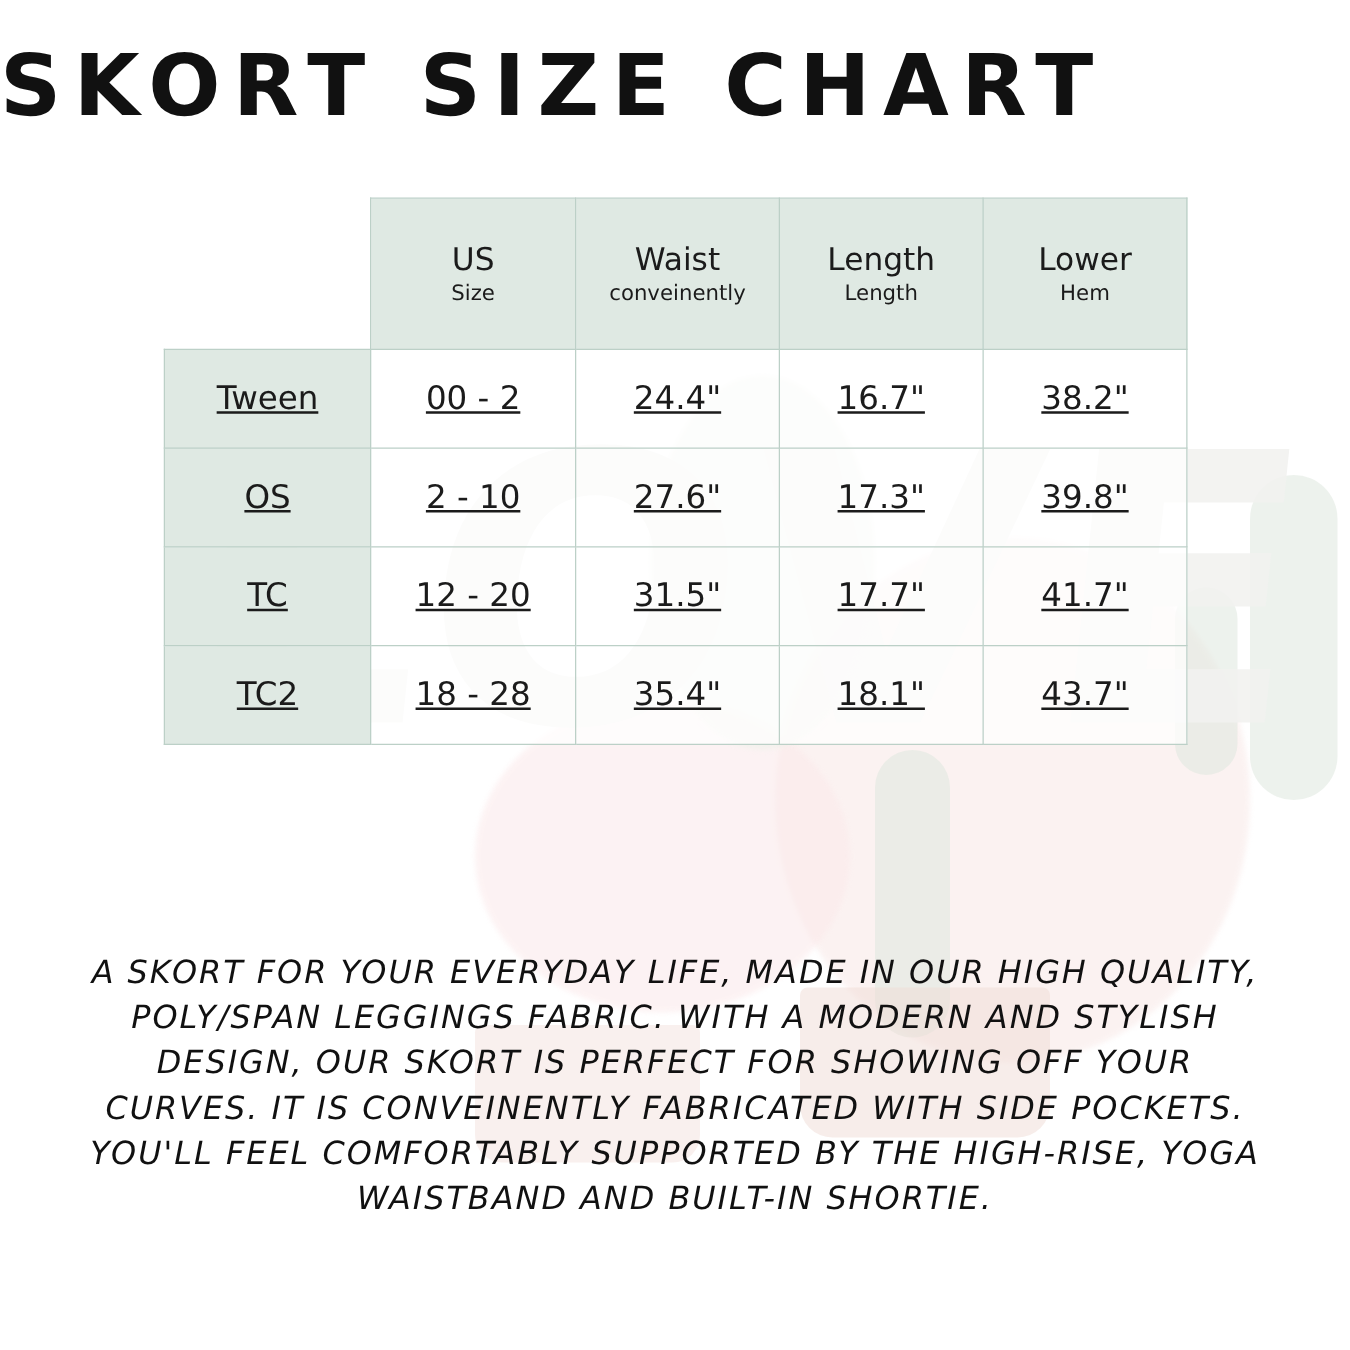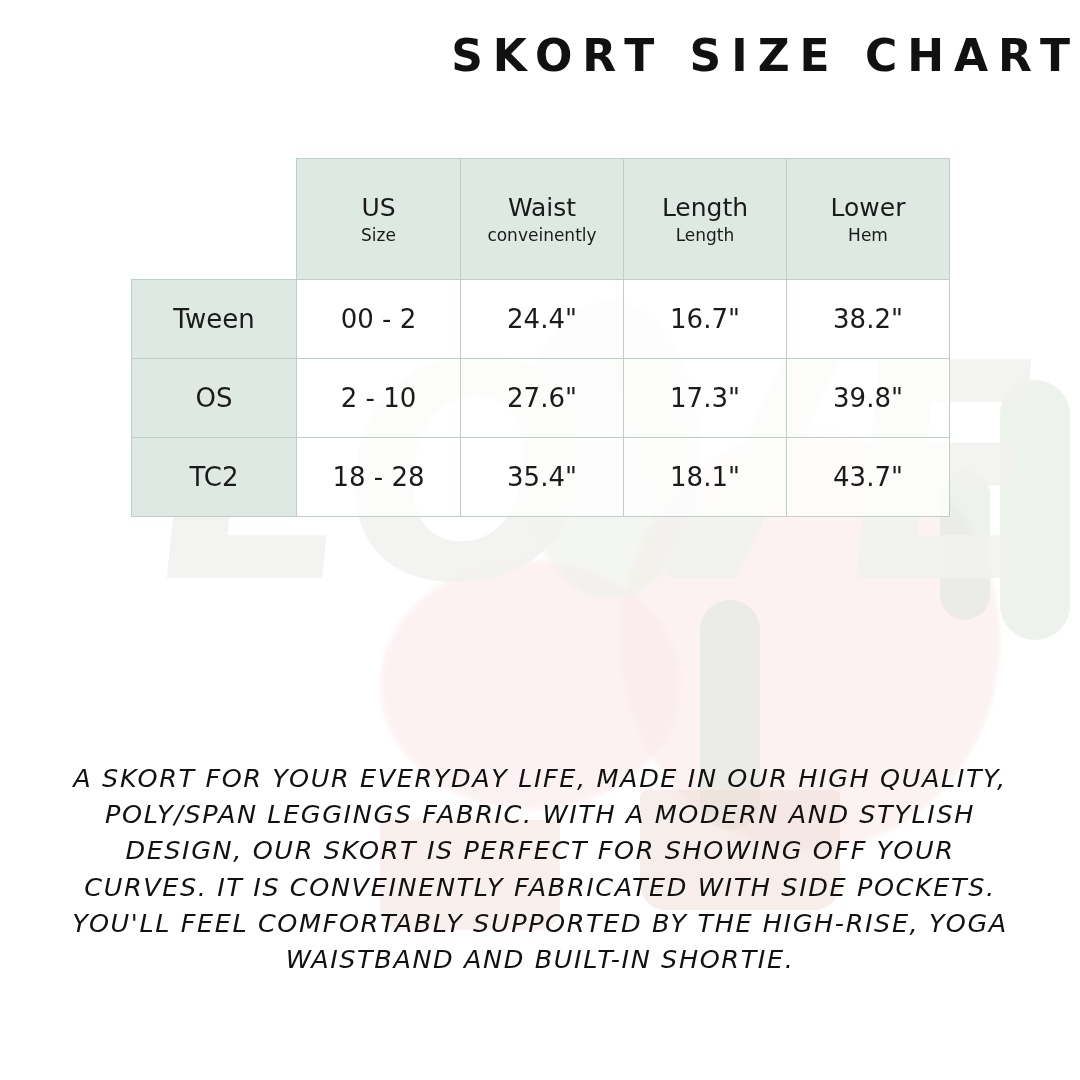--- a/index.html
+++ b/index.html
@@ -58,22 +58,22 @@
   }
   .p1 { left: 640px; top: 790px; width: 200px; height: 120px; border-radius: 6px 6px 26px 26px; }
   .p2 { left: 380px; top: 820px; width: 180px; height: 110px; border-radius: 6px 6px 22px 22px; background: #f4e2de; }
 
   
   .title {
     position: absolute;
     top: 30px;
     left: 0;
     width: 100%;
-    text-align: right;
-    font-size: 44px;
+    text-align: left;
+    font-size: 68px;
     font-weight: 700;
     letter-spacing: 10px;
     color: #111111;
     font-family: "DejaVu Sans", sans-serif;
   }
 
   
   .table-wrap {
     position: absolute;
     left: 131px;
@@ -105,20 +105,21 @@
   }
   thead th .sub {
     display: block;
     font-size: 17px;
     margin-top: 2px;
   }
   tbody td {
     height: 76px;
     font-size: 26px;
     background: #ffffff;
+    text-decoration: underline;
   }
   tbody td.rowhead {
     background: #dfe9e3;
     font-size: 26px;
   }
   tbody tr td:not(.rowhead) {
     background: rgba(255,255,255,0.72);
   }
 
   
@@ -201,20 +202,27 @@
         <td>38.2"</td>
       </tr>
       <tr>
         <td class="rowhead">OS</td>
         <td>2 - 10</td>
         <td>27.6"</td>
         <td>17.3"</td>
         <td>39.8"</td>
       </tr>
       <tr>
+        <td class="rowhead">TC</td>
+        <td>12 - 20</td>
+        <td>31.5"</td>
+        <td>17.7"</td>
+        <td>41.7"</td>
+      </tr>
+      <tr>
         <td class="rowhead">TC2</td>
         <td>18 - 28</td>
         <td>35.4"</td>
         <td>18.1"</td>
         <td>43.7"</td>
       </tr>
     </tbody>
   </table>
 </div>
 

